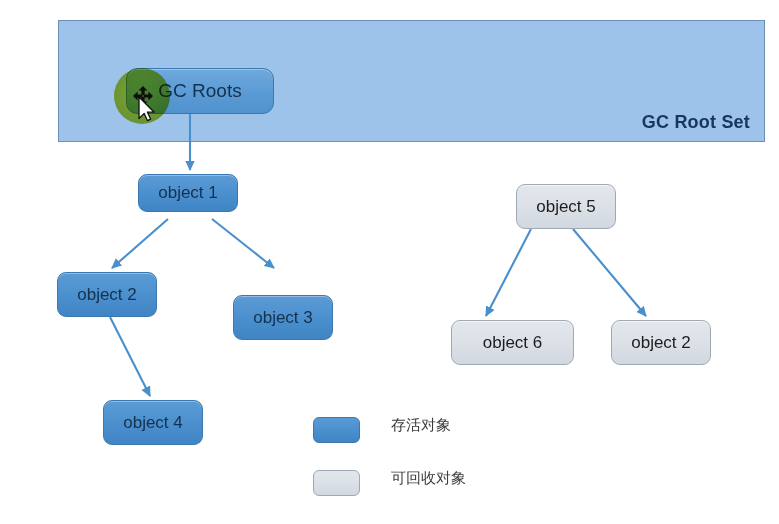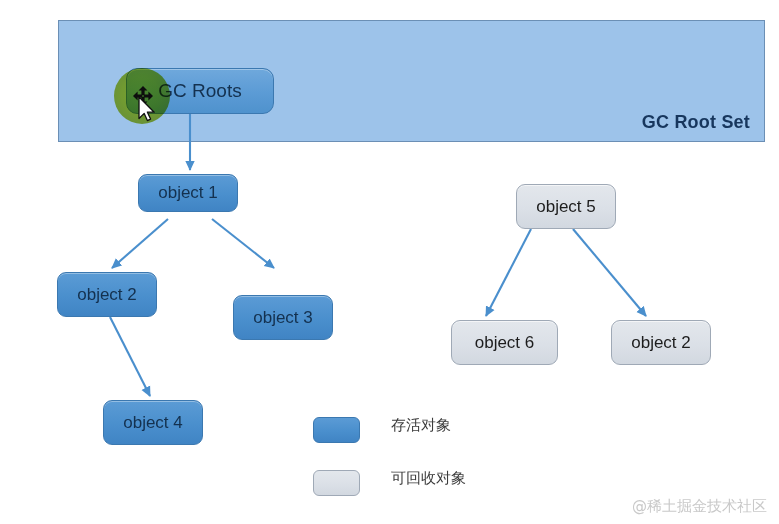--- a/index.html
+++ b/index.html
@@ -169,21 +169,21 @@
       </div>
       <div class="node live" style="left: 233px; top: 272px; width: 100px; height: 45px; margin-top: 23px;">
         <span>object 3</span>
       </div>
       <div class="node live" style="left: 103px; top: 400px; width: 100px; height: 45px;">
         <span>object 4</span>
       </div>
       <div class="node dead" style="left: 503px; top: 184px; width: 100px; height: 45px;">
         <span>object 5</span>
       </div>
-      <div class="node dead" style="left: 438px; top: 320px; width: 107px; height: 45px;">
+      <div class="node dead" style="left: 438px; top: 320px; width: 123px; height: 45px;">
         <span>object 6</span>
       </div>
       <div class="node dead" style="left: 598px; top: 320px; width: 100px; height: 45px;">
         <span>object 2</span>
       </div>
     </div>
 
   <div class="click-halo" id="click-halo" style="left: 114px; top: 68px;"></div>
   <svg class="cursor" id="move-cursor" width="34" height="36" viewBox="0 0 34 36" xmlns="http://www.w3.org/2000/svg" style="left: 131px; top: 86px;">
 
@@ -197,15 +197,14 @@
     <path d="M8 11 L8 32.5 L13.2 27.4 L16.4 34.6 L19.6 33.1 L16.4 26.2 L23.2 26.2 Z" fill="#ffffff" stroke="#101010" stroke-width="1.3" stroke-linejoin="round"></path>
   </svg>
 
   <div id="legend-layer">
       <div class="legend-swatch live" style="left: 313px; top: 417px;"></div>
       <div class="legend-label" style="left: 391px; top: 416px;">存活对象</div>
       <div class="legend-swatch dead" style="left: 313px; top: 470px;"></div>
       <div class="legend-label" style="left: 391px; top: 469px;">可回收对象</div>
     </div>
 
-  <div class="watermark">@稀土掘金技术社区</div>
 
 </div>
 
 </body></html>

